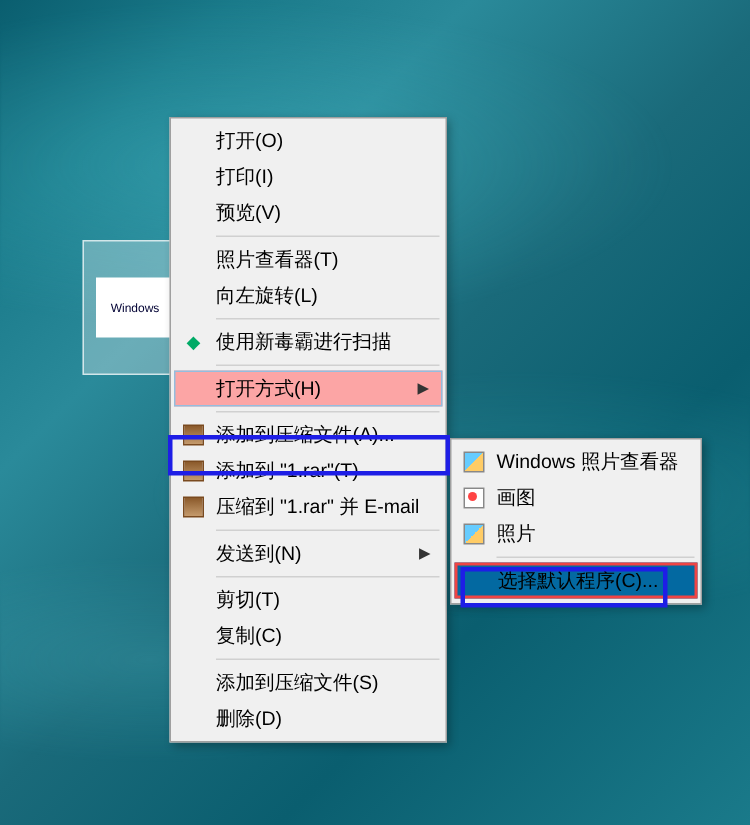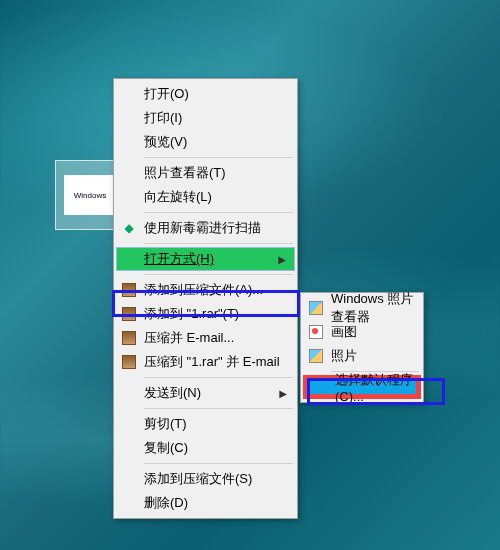--- a/index.html
+++ b/index.html
@@ -22,21 +22,21 @@
       radial-gradient(ellipse 100% 30% at 70% 60%, rgba(60,180,190,0.25) 0%, transparent 50%),
       radial-gradient(ellipse 80% 25% at 20% 80%, rgba(100,210,220,0.2) 0%, transparent 50%);
     filter: blur(1px);
   }
 
   .icon-file {
     position: absolute;
     top: 160px;
     left: 55px;
     width: 70px;
-    height: 70px;
+    height: 90px;
     background: rgba(255,255,255,0.3);
     border: 1px solid rgba(255,255,255,0.7);
     display: flex;
     align-items: center;
     justify-content: center;
   }
   .icon-file-inner {
     width: 52px;
     height: 40px;
     background: #fff;
@@ -59,24 +59,23 @@
   }
   .menu-item {
     display: flex;
     align-items: center;
     height: 24px;
     padding: 0 4px 0 28px;
     position: relative;
     color: #000;
   }
   .menu-item.hover {
-    background: #22c55e;
+    background: #fca5a5;
     border: 1px solid #94bdde;
     padding: 0 3px 0 27px;
-    text-decoration: underline;
   }
   .menu-item .arrow {
     position: absolute;
     right: 8px;
     font-size: 10px;
     color: #333;
   }
   .menu-item .icon {
     position: absolute;
     left: 5px;
@@ -107,21 +106,21 @@
     top: 378px;
     left: 307px;
     width: 138px;
     height: 27px;
   }
 
   .submenu {
     position: absolute;
     top: 292px;
     left: 300px;
-    width: 124px;
+    width: 168px;
     background: #f0f0f0;
     border: 1px solid #a0a0a0;
     box-shadow: 2px 2px 6px rgba(0,0,0,0.3);
     padding: 3px 2px;
   }
   .sub-item {
     display: flex;
     align-items: center;
     height: 24px;
     padding: 0 4px 0 28px;
@@ -132,22 +131,22 @@
     position: absolute;
     left: 5px;
     width: 16px;
     height: 16px;
     display: flex;
     align-items: center;
     justify-content: center;
     font-size: 11px;
   }
   .sub-item.hover {
-    background: #0ea5e9;
-    border: 5px solid #ef4444;
+    background: #0369a1;
+    border: 2px solid #ef4444;
     padding: 0 3px 0 27px;
   }
 
   
   .ico-shield { color:#0a6; }
   .ico-rar { width:14px;height:14px;background:linear-gradient(#8b5a2b,#c49a6c);border:1px solid #7a4a1f; }
   .ico-photo { background:linear-gradient(135deg,#6cf 50%,#fc6 50%);width:14px;height:14px;border:1px solid #888; }
   .ico-paint { background:#fff;width:14px;height:14px;border:1px solid #888;position:relative; }
   .ico-paint::after{content:"";position:absolute;left:2px;top:2px;width:6px;height:6px;background:#f44;border-radius:50%;}
 </style>
@@ -195,26 +194,20 @@
   <div class="menu-item">
     <span class="icon">
         <span class="ico-rar"></span>
       </span>
     <span>添加到 "1.rar"(T)</span>
   </div>
   <div class="menu-item">
     <span class="icon">
         <span class="ico-rar"></span>
       </span>
-    <span>压缩并 E-mail...</span>
-  </div>
-  <div class="menu-item">
-    <span class="icon">
-        <span class="ico-rar"></span>
-      </span>
     <span>压缩到 "1.rar" 并 E-mail</span>
   </div>
   <div class="separator"></div>
   <div class="menu-item">
     <span>发送到(N)</span>
     <span class="arrow">▶</span>
   </div>
   <div class="separator"></div>
   <div class="menu-item">
       <span>剪切(T)</span>

